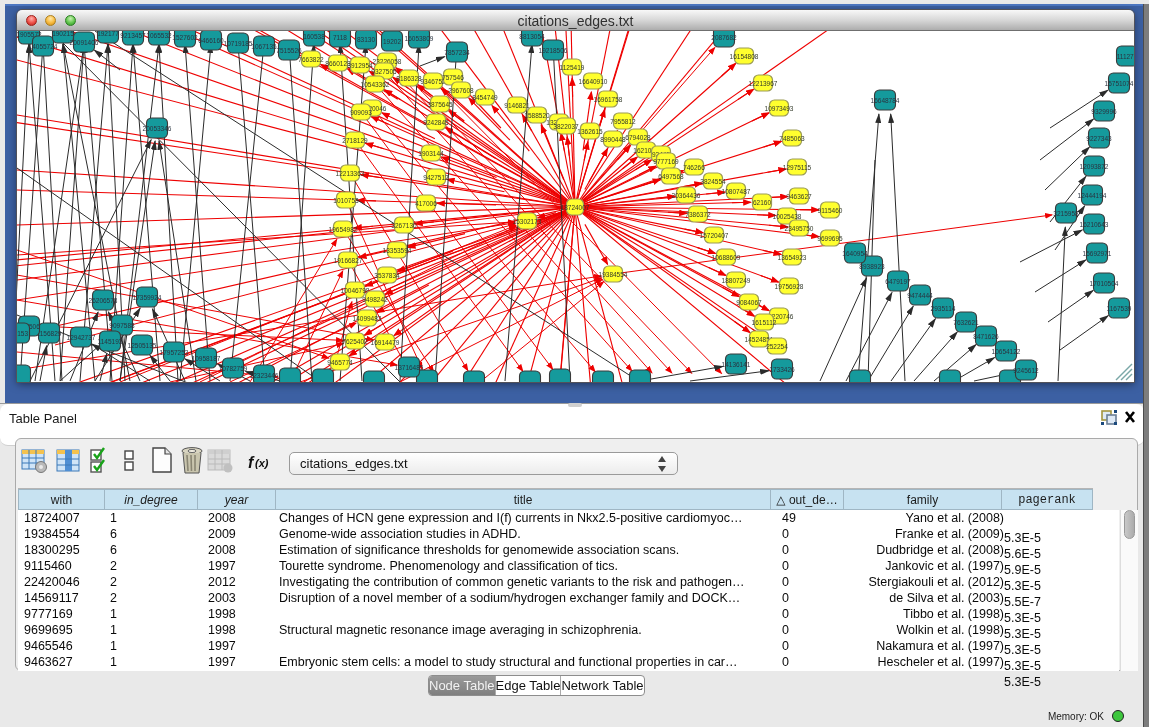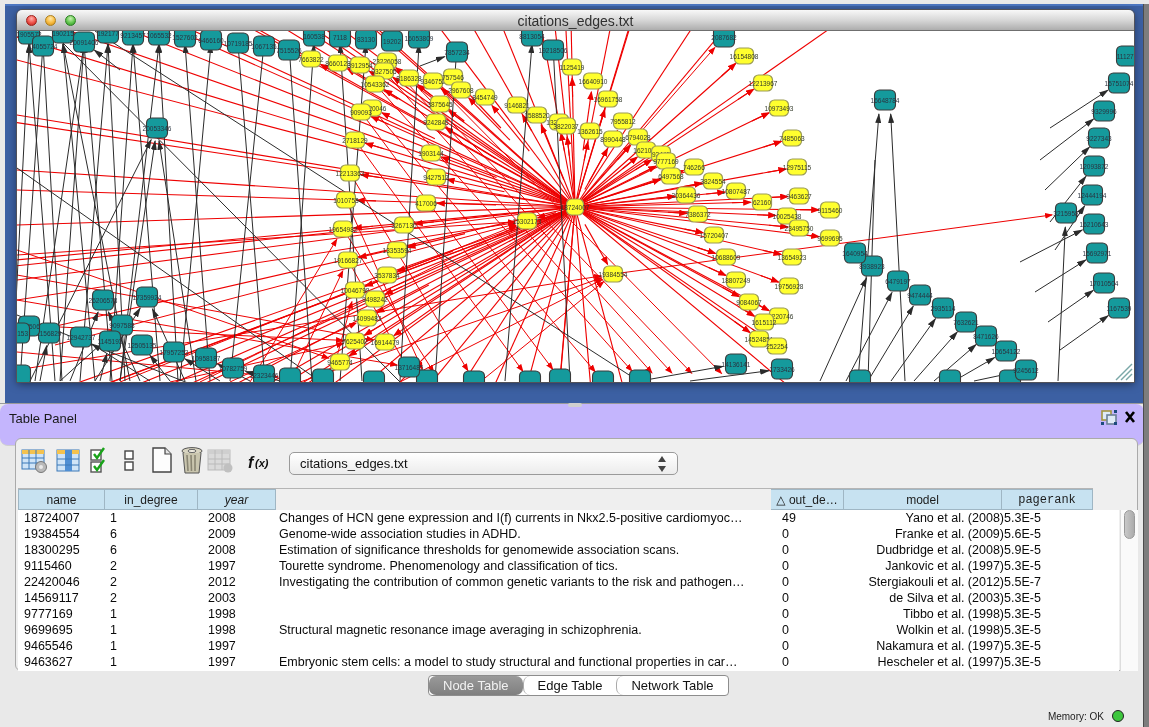--- a/index.html
+++ b/index.html
@@ -8,41 +8,41 @@
  box-shadow:0 2px 8px rgba(0,0,0,.5);outline:1px solid #52525a;}
 #titlebar{position:absolute;left:0;top:0;width:1117px;height:21px;border-radius:5px 5px 0 0;
  background:linear-gradient(#f8f8f8,#d6d6d6 52%,#adadad);border-bottom:1px solid #6f6f6f;}
 #title{position:absolute;left:0;top:3px;width:100%;text-align:center;font-size:14px;color:#303030;}
 .tl{position:absolute;top:5px;width:11px;height:11px;border-radius:50%;}
 #tl-r{left:9px;background:radial-gradient(circle at 50% 30%,#ffb0ac,#ee5048 55%,#b2251f);border:1px solid #9f2019;}
 #tl-y{left:28px;background:radial-gradient(circle at 50% 30%,#ffe9a8,#f8b93d 55%,#c98a1a);border:1px solid #ad7f1d;}
 #tl-g{left:48px;background:radial-gradient(circle at 50% 30%,#c7f0b2,#62c64e 55%,#2d9127);border:1px solid #2b7e23;}
 #canvas{position:absolute;left:17px;top:31px;width:1117px;height:351px;background:#fff;overflow:hidden;}
 #tpanel{position:absolute;left:0;top:403px;width:1144px;height:324px;background:#e9e9e9;border-top:1px solid #9a9a9a;}
-#tp-title{position:absolute;left:0;top:0;width:100%;height:42px;background:#c4b5fd;border-bottom:1px solid #cfcfcf;border-radius:8px;}
+#tp-title{position:absolute;left:0;top:0;width:100%;height:42px;background:#ffffff;border-bottom:1px solid #cfcfcf;border-radius:8px;}
 #tp-title span{position:absolute;left:9px;top:7px;font-size:13px;color:#1a1a1a;}
 #container{position:absolute;left:15px;top:34px;width:1123px;height:233px;background:#efefef;
  border:1px solid #aaa;border-radius:6px;}
 #toolbar{position:absolute;left:0;top:0;width:100%;height:47px;}
 #dropdown{position:absolute;left:273px;top:13px;width:389px;height:23px;background:linear-gradient(#fff,#ececec);
  border:1px solid #9a9a9a;border-radius:5px;font-size:13px;color:#111;line-height:21px;padding-left:10px;}
 #thead{position:absolute;left:2px;top:49px;width:1075px;height:21px;border-top:1px solid #b5b5b5;}
 .th{position:absolute;top:0;height:21px;background:#c7e2f1;border:1px solid #9fb6c4;border-left:none;
  font-size:12px;color:#1c1c1c;text-align:center;line-height:20px;}
 #tbody{position:absolute;left:2px;top:71px;width:1101px;height:161px;background:#fff;font-size:12.5px;color:#0a0a0a;}
 .tr{position:relative;height:16px;line-height:16px;white-space:nowrap;}
 .tr div{position:absolute;top:0;height:16px;overflow:hidden;}
 .c0{left:6px;width:84px;} .c1{left:92px;width:90px;} .c2{left:190px;width:76px;}
 .c3{left:261px;width:492px;} .c4{left:764px;width:70px;}
-.c5{left:826px;width:160px;text-align:right;} .c6{left:986px;width:90px;}
+.c5{left:826px;width:160px;text-align:right;} .c6{left:986px;width:90px;margin-top:20px;}
 #vscroll{position:absolute;left:1104px;top:71px;width:18px;height:161px;background:#fafafa;border-left:1px solid #ddd;}
 #vthumb{position:absolute;left:3px;top:0px;width:11px;height:29px;background:linear-gradient(90deg,#c9c9c9,#ababab);border:1px solid #999;border-radius:6px;}
 #tabs{position:absolute;left:428px;top:271px;height:21px;display:flex;border:1px solid #8d8d8d;border-radius:4px;overflow:hidden;
  font-size:13px;line-height:20px;background:#fff;}
-.tab{padding:0 14px;color:#111;border-left:1px solid #aaa;border-radius:7px;}
+.tab{padding:0 0;color:#111;border-left:1px solid #aaa;}
 .tab:first-child{border-left:none;}
 #tab-sel{background:linear-gradient(#9a9a9a,#7f7f7f);color:#f2f2f2;}
 #status{position:absolute;right:40px;top:307px;font-size:10px;color:#222;}
 #memdot{position:absolute;right:20px;top:306px;width:12px;height:12px;border-radius:50%;background:#3dc63d;border:1px solid #222;}
 #rstrip{position:absolute;right:0px;top:4px;width:6px;height:723px;background:#7d7d7d;border-left:1px solid #4c4c4c;}
 #divider-grip{position:absolute;left:568px;top:403px;width:14px;height:4px;background:#cfcfcf;border-radius:2px;}
 svg text{font-family:"Liberation Sans",sans-serif;}
 </style></head>
 <body>
 <div id="root">
@@ -697,25 +697,26 @@
       <text x="239" y="28" font-size="11" font-style="italic" font-weight="bold" font-family="Liberation Serif,serif" fill="#111">(x)</text>
     </svg>
     <div id="dropdown">citations_edges.txt
       <svg width="10" height="16" style="position:absolute;right:10px;top:3px">
         <path d="M5,0 L9,6 L1,6 z" fill="#444"></path>
               <path d="M5,16 L9,10 L1,10 z" fill="#444"></path>
       </svg>
     </div>
    </div>
    <div id="thead">
-    <div class="th" style="left:0px;width:87px;border-left:1px solid #9fb6c4;">name</div>
-    <div class="th" style="left:87px;width:93px;">in_degree</div>
+    <div class="th" style="left:0px;width:87px;border-left:1px solid #9fb6c4;">with</div>
+    <div class="th" style="left:87px;width:93px;font-style:italic;">in_degree</div>
     <div class="th" style="left:180px;width:78px;font-style:italic;">year</div>
+    <div class="th" style="left:258px;width:495px;">title</div>
     <div class="th" style="left:753px;width:73px;">△ out_de…</div>
-    <div class="th" style="left:826px;width:158px;">model</div>
+    <div class="th" style="left:826px;width:158px;">family</div>
     <div class="th" style="left:984px;width:91px;font-family:Liberation Mono, monospace;">pagerank</div>
    </div>
    <div id="tbody">
 <div class="tr">
             <div class="c0">18724007</div>
             <div class="c1">1</div>
             <div class="c2">2008</div>
             <div class="c3">Changes of HCN gene expression and I(f) currents in Nkx2.5-positive cardiomyoc…</div>
             <div class="c4">49</div>
             <div class="c5">Yano et al. (2008)</div>
@@ -754,20 +755,21 @@
             <div class="c2">2012</div>
             <div class="c3">Investigating the contribution of common genetic variants to the risk and pathogen…</div>
             <div class="c4">0</div>
             <div class="c5">Stergiakouli et al. (2012)</div>
             <div class="c6">5.5E-7</div>
           </div>
 <div class="tr">
             <div class="c0">14569117</div>
             <div class="c1">2</div>
             <div class="c2">2003</div>
+            <div class="c3">Disruption of a novel member of a sodium/hydrogen exchanger family and DOCK…</div>
             <div class="c4">0</div>
             <div class="c5">de Silva et al. (2003)</div>
             <div class="c6">5.3E-5</div>
           </div>
 <div class="tr">
             <div class="c0">9777169</div>
             <div class="c1">1</div>
             <div class="c2">1998</div>
             <div class="c4">0</div>
             <div class="c5">Tibbo et al. (1998)</div>

